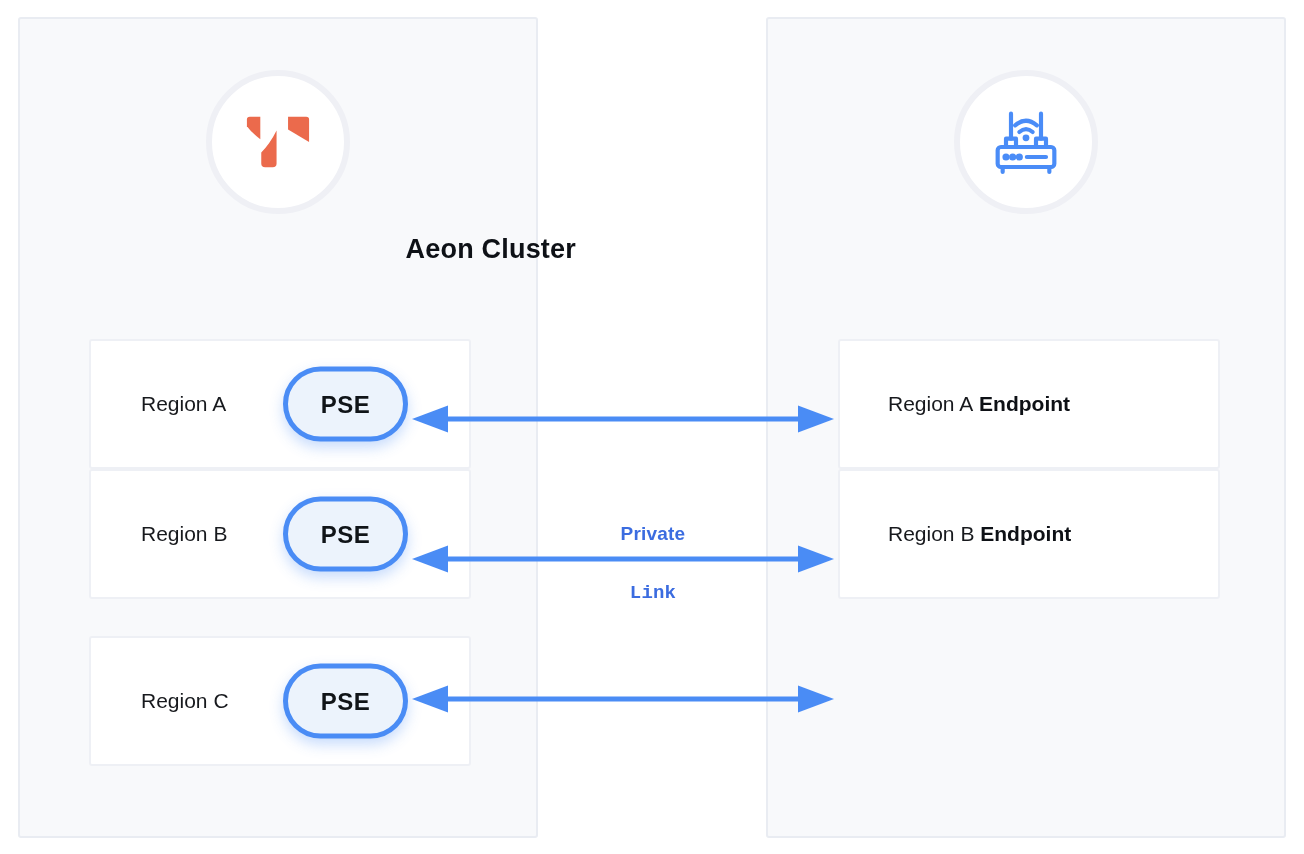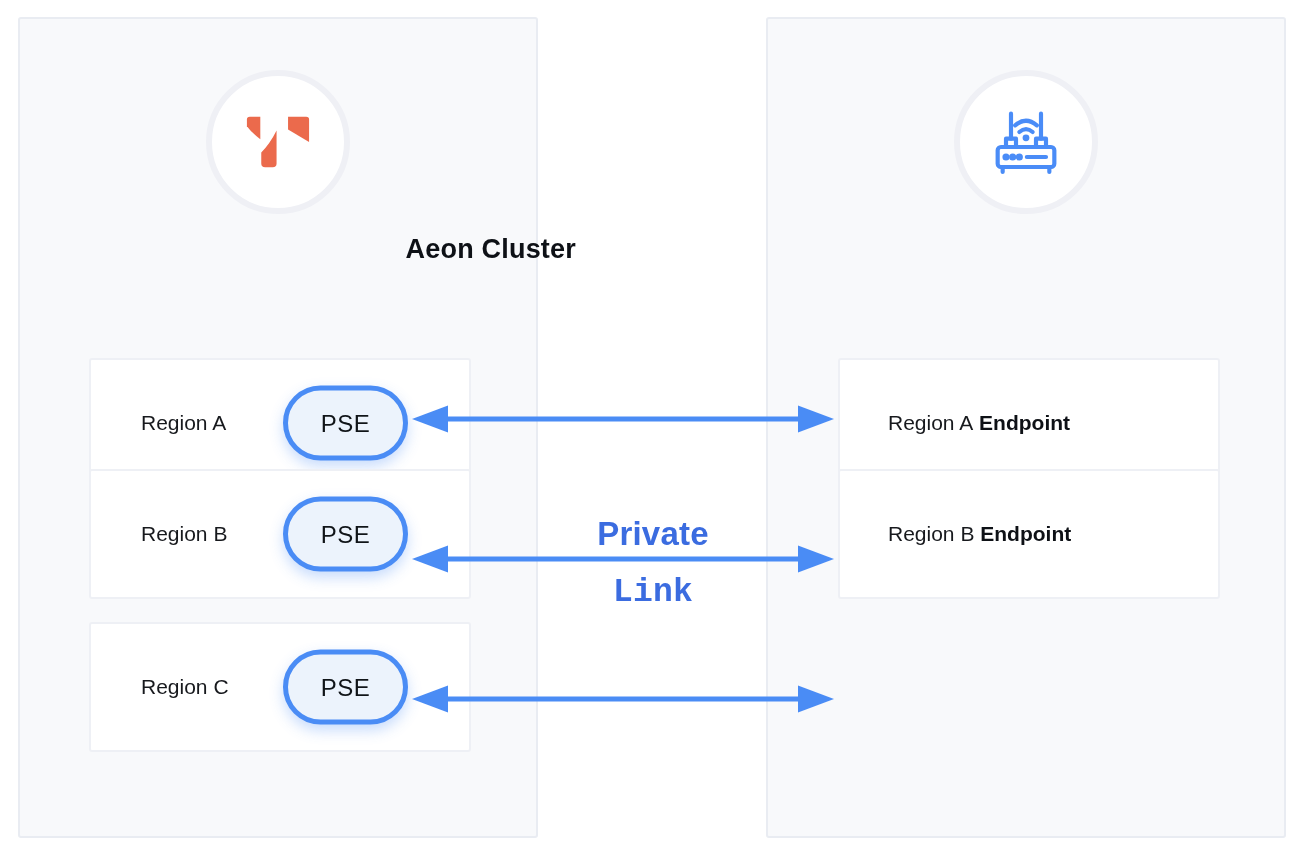--- a/index.html
+++ b/index.html
@@ -51,23 +51,23 @@
   .row {
     position: absolute;
     width: 382px;
     height: 130px;
     background: #ffffff;
     border: 2px solid #eef0f5;
     border-radius: 3px;
     display: flex;
     align-items: center;
   }
-  .row.r0 { top: 339px; }  
+  .row.r0 { top: 320px; }  
   .row.r1 { top: 450px; }
-  .row.r2 { top: 603px; }
+  .row.r2 { top: 617px; }
   .panel.left  .row { left: 69px; }   
   .panel.right .row { left: 70px; }   
 
   .region-label {
     font-size: 21px;
     color: #17191d;
     padding-left: 50px;
     white-space: nowrap;
   }
 
@@ -78,21 +78,21 @@
     transform: translateY(-50%);
     width: 125px;
     height: 75px;
     background: #ecf3fc;
     border: 5px solid #4a8cf5;
     border-radius: 38px;
     display: flex;
     align-items: center;
     justify-content: center;
     font-size: 24px;
-    font-weight: 400;
+    font-weight: 700;
     color: #101418;
     letter-spacing: 0.5px;
     box-shadow: 0 6px 14px rgba(74, 140, 245, 0.30);
   }
 
   .endpoint-text {
     font-size: 21px;
     color: #17191d;
     padding-left: 48px;
     white-space: nowrap;
@@ -104,24 +104,25 @@
     left: 0; top: 0;
     width: 1304px; height: 854px;
     pointer-events: none;
   }
 
   .link-label {
     position: absolute;
     width: 220px;
     left: 543px;
     text-align: center;
-    font-size: 33px;
+    font-size: 19px;
     font-weight: 700;
     color: #3b6ce0;
     letter-spacing: 0.2px;
+    margin-top: 8px;
   }
   .link-label.line1 { top: 515px; }
   .link-label.line2 { top: 574px; font-family: Liberation Mono, monospace; }
 
   svg { display: block; }
 </style>
 </head>
 <body>
 
 <div class="canvas">

